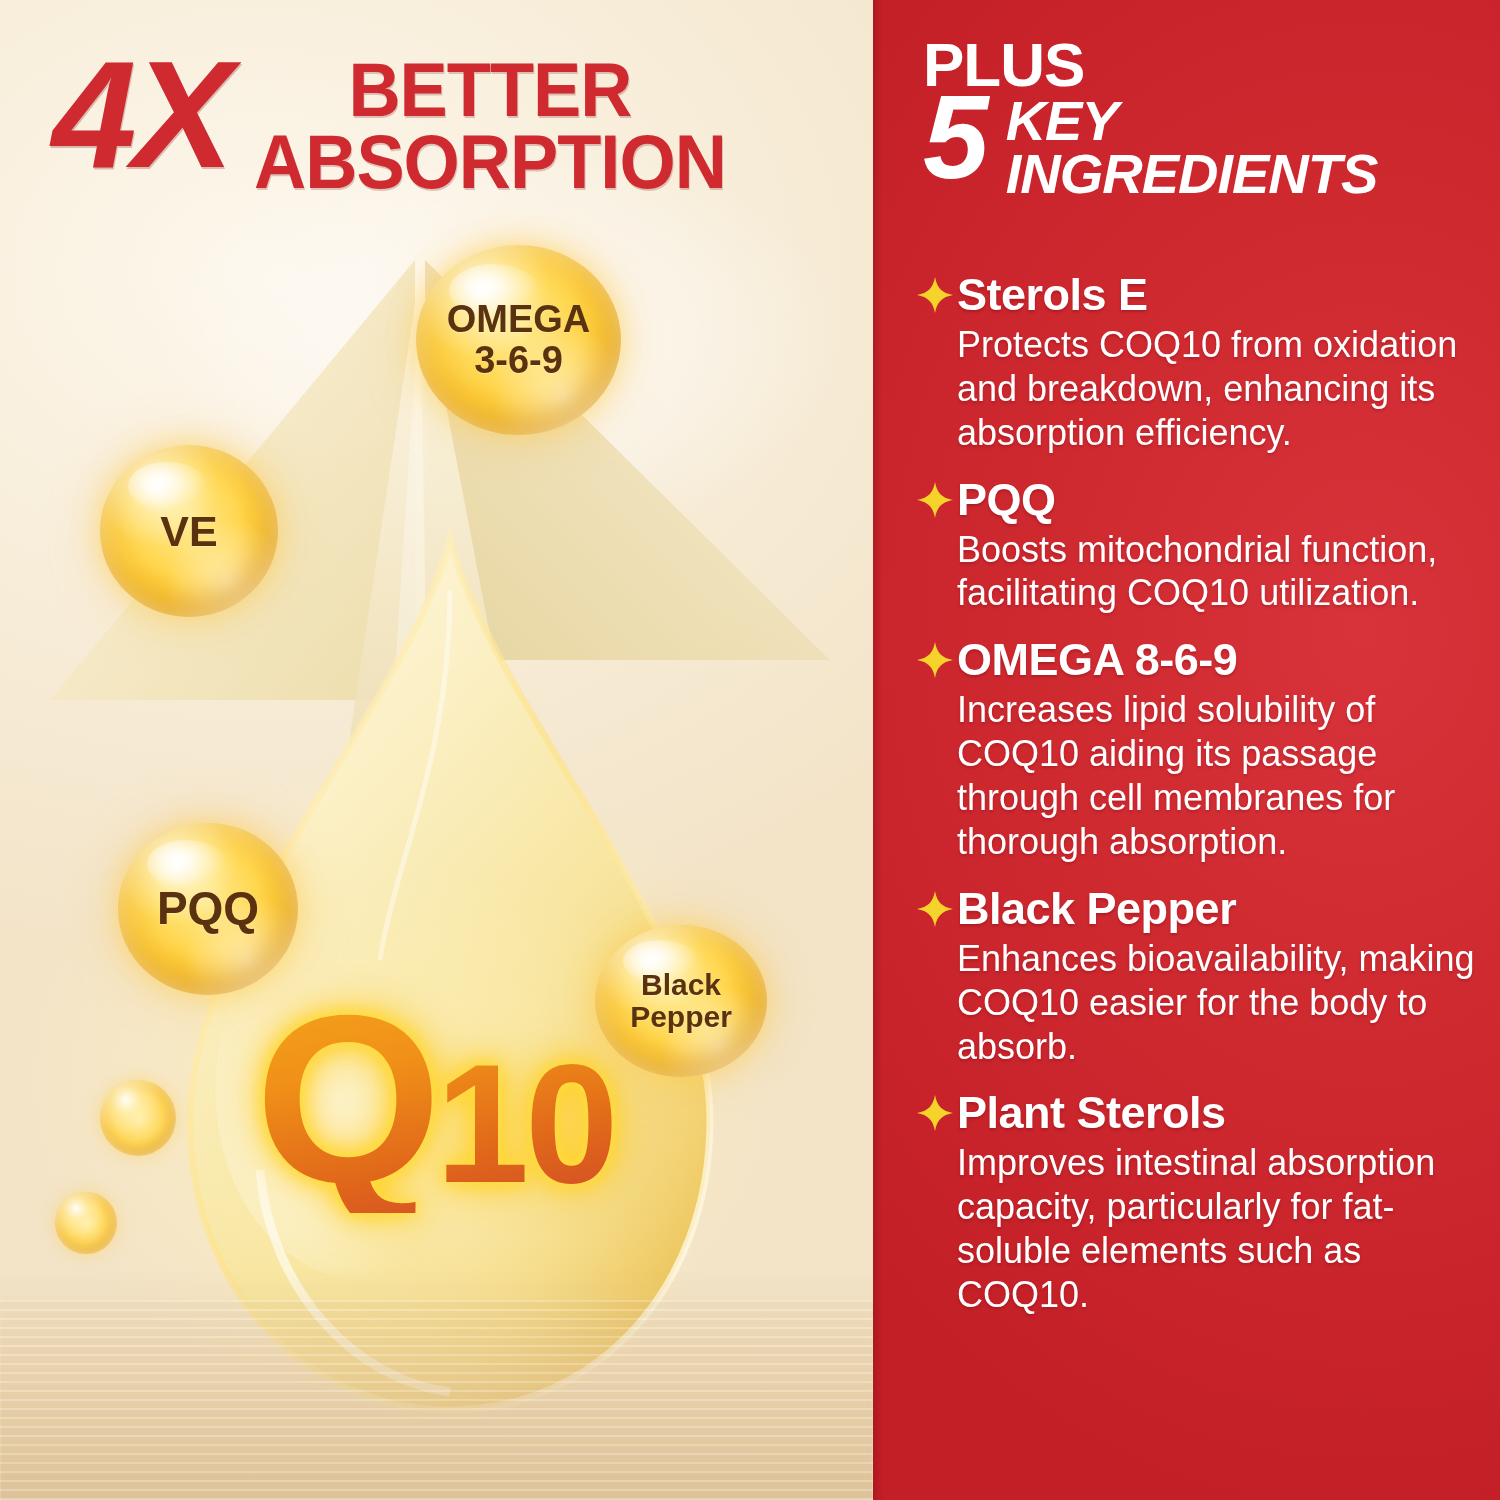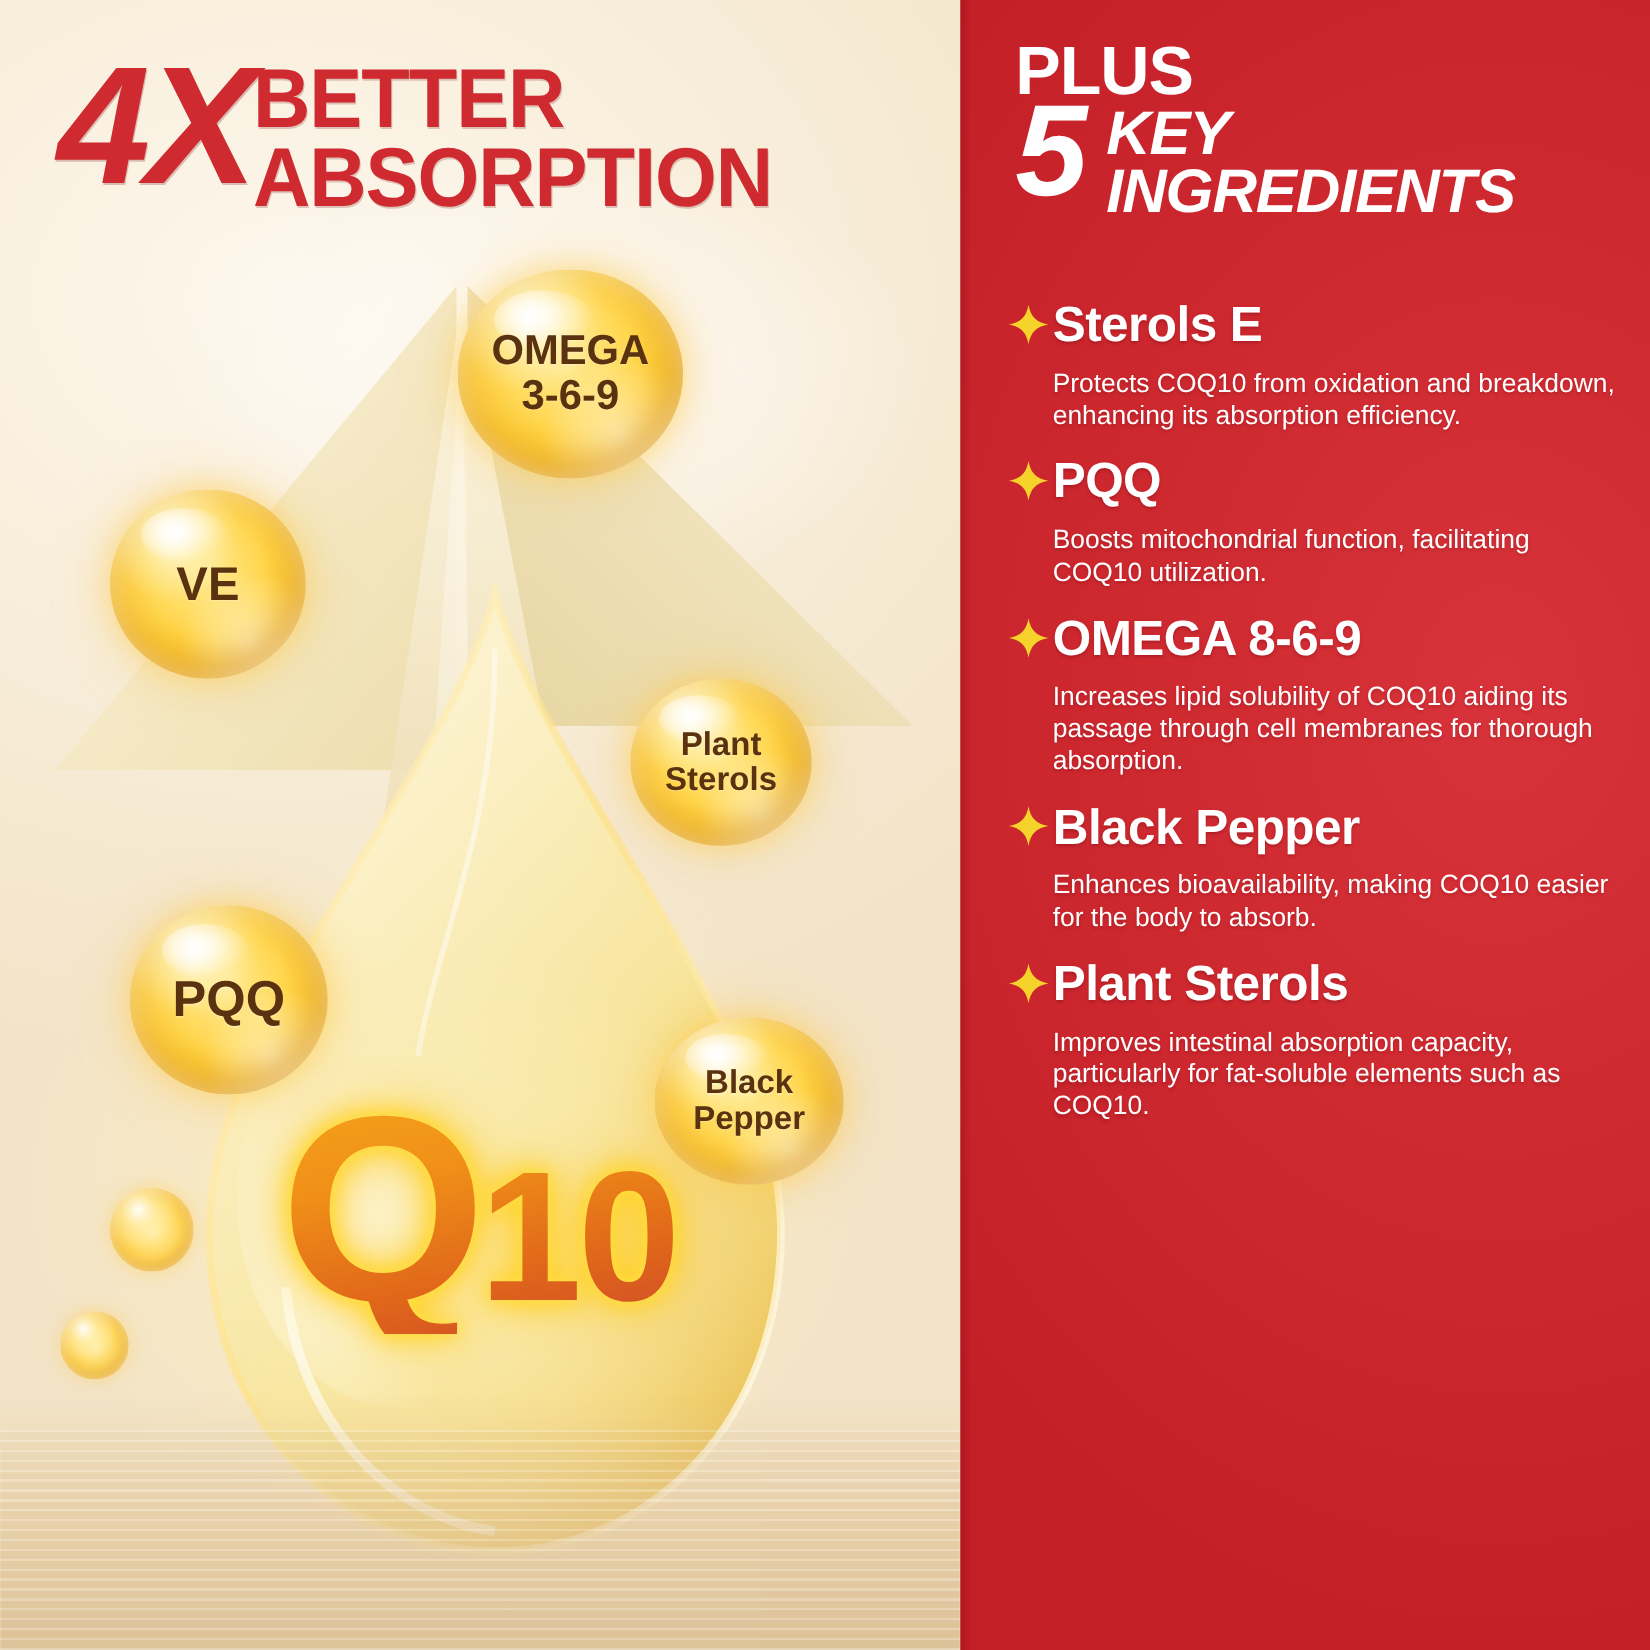--- a/index.html
+++ b/index.html
@@ -116,21 +116,21 @@
   .mb-1{left:100px;top:1080px;width:76px;height:76px;}
   .mb-2{left:55px;top:1192px;width:62px;height:62px;}
 
   
   .headline{position:absolute;left:52px;top:48px;width:810px;display:flex;align-items:flex-start;}
   .headline .big4x{
     font-size:152px;line-height:.88;font-weight:bold;font-style:italic;
     color:#cf2a2f;letter-spacing:-4px;
     text-shadow:1px 2px 0 rgba(120,20,25,.25);
   }
-  .headline .stack{margin-left:0;margin-top:6px;}
+  .headline .stack{margin-left:24px;margin-top:6px;text-align:center;}
   .headline .stack div{
     font-size:76px;line-height:.95;font-weight:bold;color:#cf2a2f;
     letter-spacing:-1px;
     transform:scaleX(.95);transform-origin:left center;
     text-shadow:1px 2px 0 rgba(120,20,25,.22);
     white-space:nowrap;
   }
 
   
   .right-panel{
@@ -162,21 +162,21 @@
   .star{
     width:40px;height:40px;flex:0 0 40px;margin-right:2px;margin-left:-4px;
     display:block;
   }
   .ing-title{
     color:#fff;font-size:45px;font-weight:bold;line-height:1.02;
     letter-spacing:-.5px;white-space:nowrap;
     text-shadow:0 2px 3px rgba(110,10,15,.35);
   }
   .ing-desc{
-    color:#fff;font-size:24px;line-height:1.22;margin-left:38px;margin-top:16px;
+    color:#fff;font-size:36px;line-height:1.22;margin-left:38px;margin-top:5px;
     max-width:520px;
     text-shadow:0 2px 3px rgba(110,10,15,.30);
   }
 </style>
 </head>
 <body>
 
 <div class="poster">
 
   <div class="left-panel">
@@ -252,24 +252,20 @@
 
     <div class="bubble b-omega">
       <span><span>OMEGA</span><br>
             <span>3-6-9</span></span>
     </div>
 
     <div class="bubble b-ve">
       <span><span>VE</span></span>
     </div>
 
-    <div class="bubble b-plant">
-      <span><span>Plant</span><br>
-            <span>Sterols</span></span>
-    </div>
 
     <div class="bubble b-pqq">
       <span><span>PQQ</span></span>
     </div>
 
     <div class="bubble b-pepper">
       <span><span>Black</span><br>
             <span>Pepper</span></span>
     </div>
 

